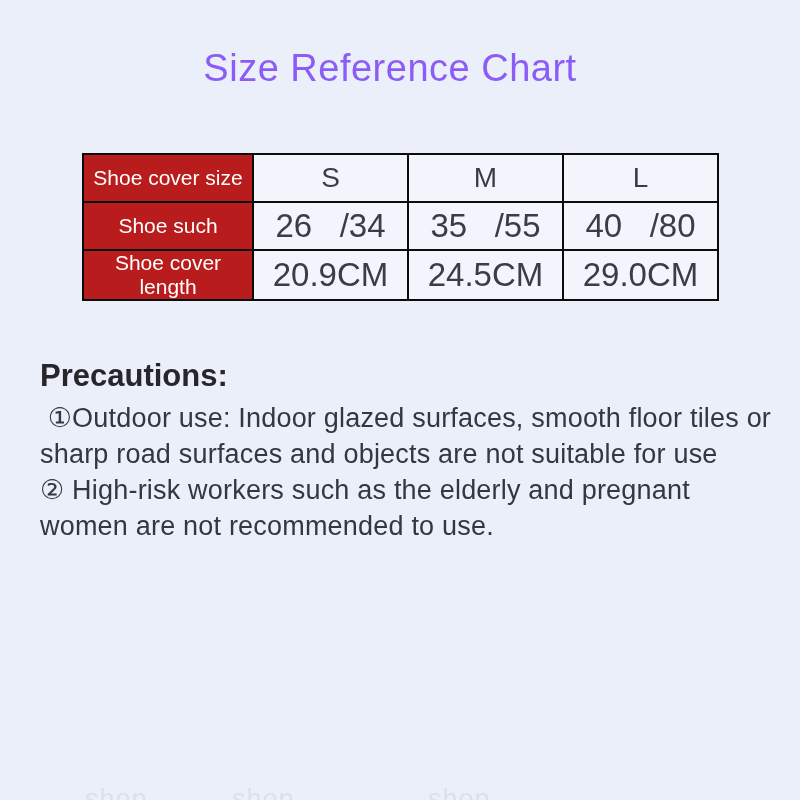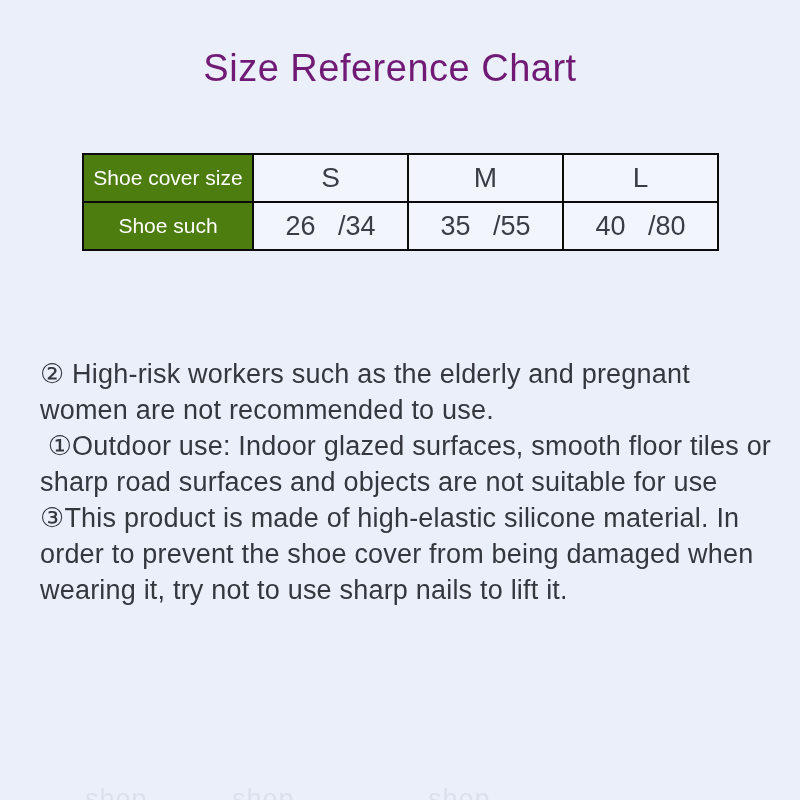--- a/index.html
+++ b/index.html
@@ -19,50 +19,50 @@
   
   .page-title {
     position: absolute;
     top: 47px;
     left: 0;
     width: 780px;
     text-align: center;
     font-size: 38px;
     font-weight: 500;
     letter-spacing: 0.5px;
-    color: #701a75;
+    color: #8b5cf6;
   }
 
   
   .size-table {
     position: absolute;
     left: 82px;
     top: 153px;
     border-collapse: collapse;
     table-layout: fixed;
   }
   .size-table td {
     border: 2px solid #0b0b0b;
     text-align: center;
     vertical-align: middle;
     padding: 0;
     height: 46px;
     background: #f2f5fb;
   }
   .size-table td.label-cell {
     width: 168px;
-    background: #4d7c0f;
+    background: #b91c1c;
     color: #ffffff;
     font-size: 21px;
     letter-spacing: 0px;
     margin-left: 46px;
   }
   .size-table td.value-cell {
     width: 153px;
-    font-size: 27px;
+    font-size: 33px;
     color: #3a3d45;
     white-space: pre;
   }
   .size-table tr.header-row td.value-cell {
     font-size: 28px;
   }
 
   
   .precautions {
     position: absolute;
@@ -110,24 +110,30 @@
       <td class="value-cell">S</td>
       <td class="value-cell">M</td>
       <td class="value-cell">L</td>
     </tr>
     <tr>
       <td class="label-cell">Shoe such</td>
       <td class="value-cell">26   /34</td>
       <td class="value-cell">35   /55</td>
       <td class="value-cell">40   /80</td>
     </tr>
+    <tr>
+      <td class="label-cell">Shoe cover length</td>
+      <td class="value-cell">20.9CM</td>
+      <td class="value-cell">24.5CM</td>
+      <td class="value-cell">29.0CM</td>
+    </tr>
   </tbody>
 </table>
 
 <div class="precautions">
+  <h2 class="precautions-heading">Precautions:</h2>
+  <p> ①Outdoor use: Indoor glazed surfaces, smooth floor tiles or sharp road surfaces and objects are not suitable for use</p>
   <p>② High-risk workers such as the elderly and pregnant women are not recommended to use.</p>
-  <p> ①Outdoor use: Indoor glazed surfaces, smooth floor tiles or sharp road surfaces and objects are not suitable for use</p>
-  <p>③This product is made of high-elastic silicone material. In order to prevent the shoe cover from being damaged when wearing it, try not to use sharp nails to lift it.</p>
 </div>
 
 <span class="watermark wm-1">shop</span>
 <span class="watermark wm-2">shop</span>
 <span class="watermark wm-3">shop</span>
 
 </body></html>

